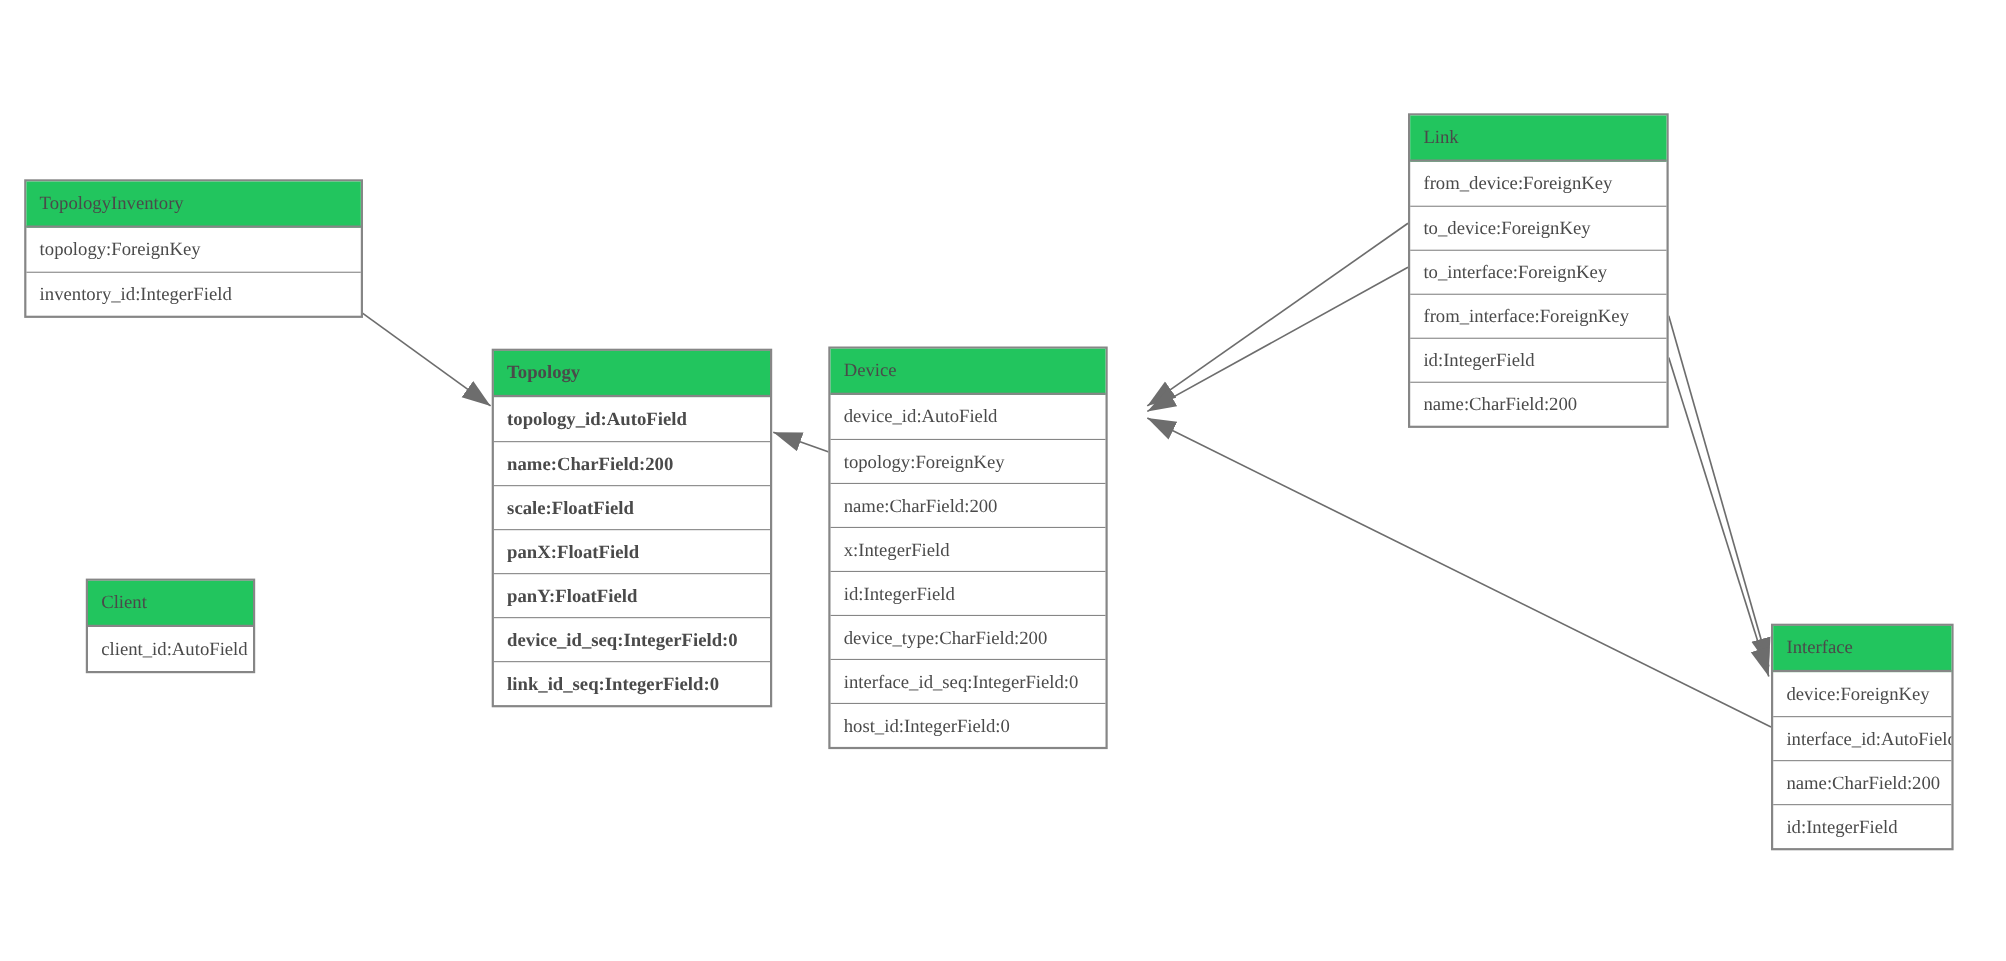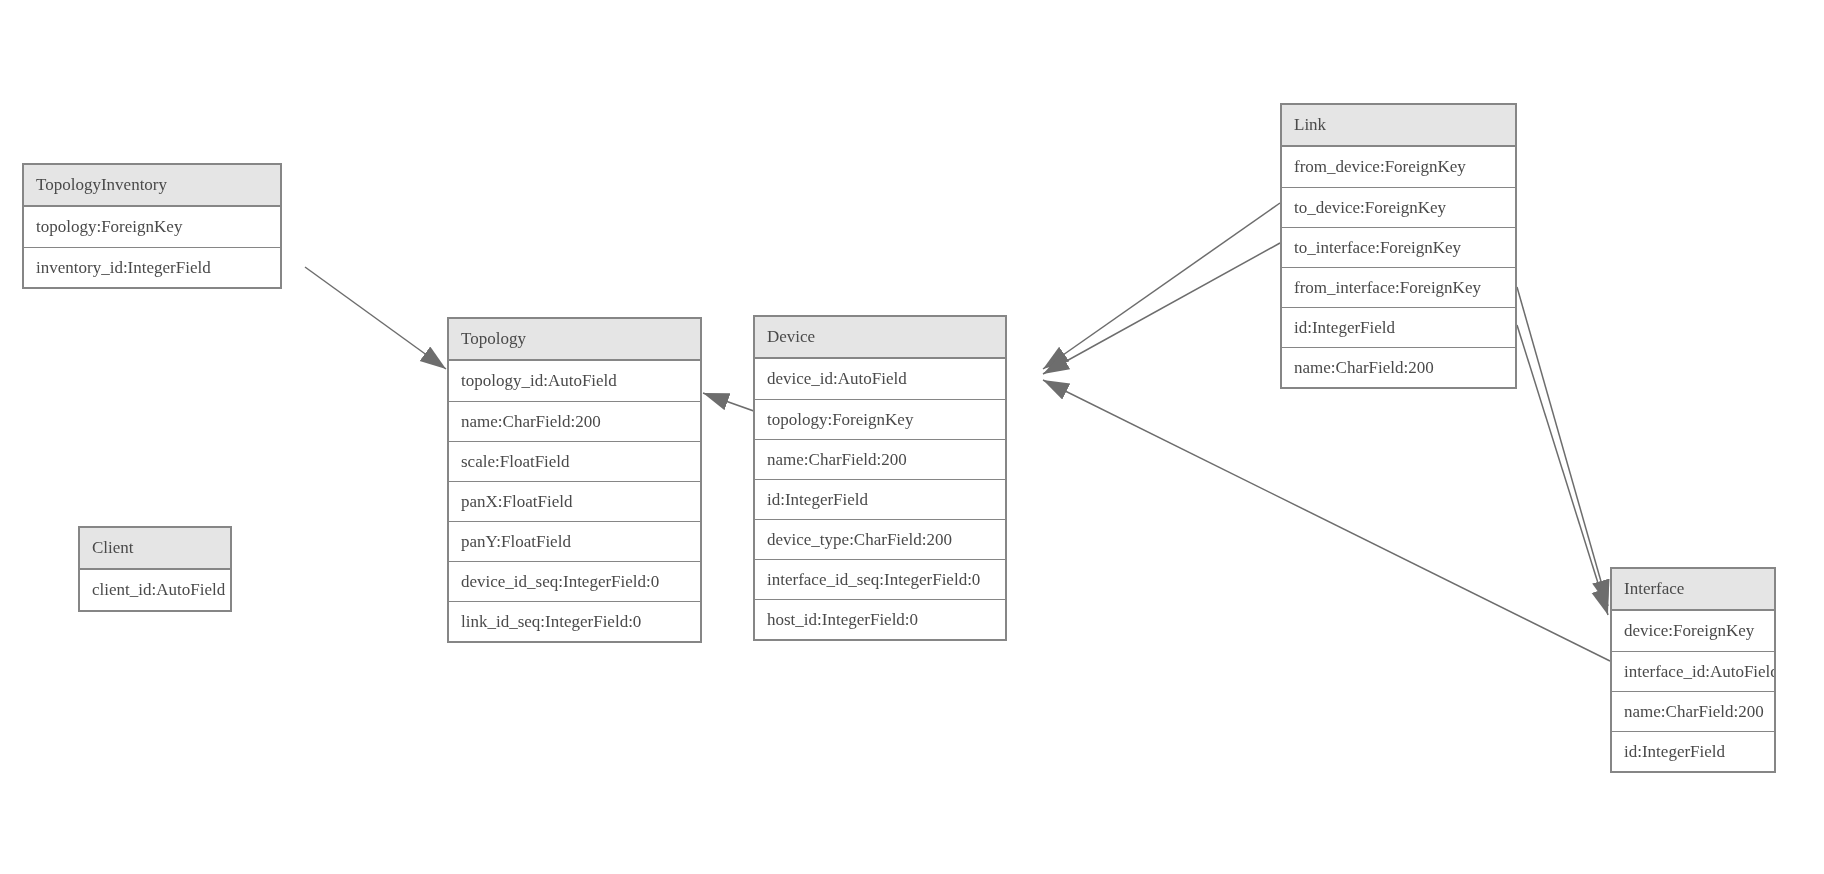--- a/index.html
+++ b/index.html
@@ -27,21 +27,21 @@
     position: absolute;
     box-sizing: border-box;
     background: #ffffff;
     border: 2px solid #868686;
     color: #4a4a4a;
     font-size: 17px;
   }
   .entity-header {
     box-sizing: border-box;
     height: 42px;
-    background: #e5e5e5;
+    background: #22c55e;
     border-bottom: 2px solid #868686;
     display: flex;
     align-items: center;
     padding-left: 12px;
     white-space: nowrap;
     overflow: hidden;
   }
   .entity-row {
     box-sizing: border-box;
     height: 40px;
@@ -69,47 +69,48 @@
         <line x1="305" y1="267" x2="446" y2="369" stroke="#6d6d6d" stroke-width="1.5" marker-end="url(#arrowhead)"></line>
         <line x1="765" y1="415" x2="703" y2="393" stroke="#6d6d6d" stroke-width="1.5" marker-end="url(#arrowhead)"></line>
         <line x1="1280" y1="203" x2="1043" y2="369" stroke="#6d6d6d" stroke-width="1.5" marker-end="url(#arrowhead)"></line>
         <line x1="1280" y1="243" x2="1043" y2="374" stroke="#6d6d6d" stroke-width="1.5" marker-end="url(#arrowhead)"></line>
         <line x1="1517" y1="287" x2="1608" y2="606" stroke="#6d6d6d" stroke-width="1.5" marker-end="url(#arrowhead)"></line>
         <line x1="1517" y1="325" x2="1608" y2="615" stroke="#6d6d6d" stroke-width="1.5" marker-end="url(#arrowhead)"></line>
         <line x1="1610" y1="661" x2="1043" y2="380" stroke="#6d6d6d" stroke-width="1.5" marker-end="url(#arrowhead)"></line>
       </g>
   </svg>
 
-  <div class="entity" style="left: 22px; top: 163px; width: 260px;">
+  <div class="entity" style="left: 22px; top: 163px; width: 308px;">
     <div class="entity-header">TopologyInventory</div>
       <div class="entity-row">topology:ForeignKey</div>
       <div class="entity-row">inventory_id:IntegerField</div>
     </div>
 
-  <div class="entity" style="left: 447px; top: 317px; width: 255px;">
+  <div class="entity" style="left: 447px; top: 317px; width: 255px; font-weight: bold;">
     <div class="entity-header">Topology</div>
   <div class="entity-row">topology_id:AutoField</div>
       <div class="entity-row">name:CharField:200</div>
       <div class="entity-row">scale:FloatField</div>
       <div class="entity-row">panX:FloatField</div>
       <div class="entity-row">panY:FloatField</div>
       <div class="entity-row">device_id_seq:IntegerField:0</div>
       <div class="entity-row">link_id_seq:IntegerField:0</div>
     </div>
 
   <div class="entity" style="left: 78px; top: 526px; width: 154px;">
     <div class="entity-header">Client</div>
   <div class="entity-row">client_id:AutoField</div>
     </div>
 
   <div class="entity" style="left: 753px; top: 315px; width: 254px;">
     <div class="entity-header">Device</div>
   <div class="entity-row">device_id:AutoField</div>
       <div class="entity-row">topology:ForeignKey</div>
       <div class="entity-row">name:CharField:200</div>
+      <div class="entity-row">x:IntegerField</div>
       <div class="entity-row">id:IntegerField</div>
       <div class="entity-row">device_type:CharField:200</div>
       <div class="entity-row">interface_id_seq:IntegerField:0</div>
       <div class="entity-row">host_id:IntegerField:0</div>
     </div>
 
   <div class="entity" style="left: 1280px; top: 103px; width: 237px;">
     <div class="entity-header">Link</div>
       <div class="entity-row">from_device:ForeignKey</div>
       <div class="entity-row">to_device:ForeignKey</div>

